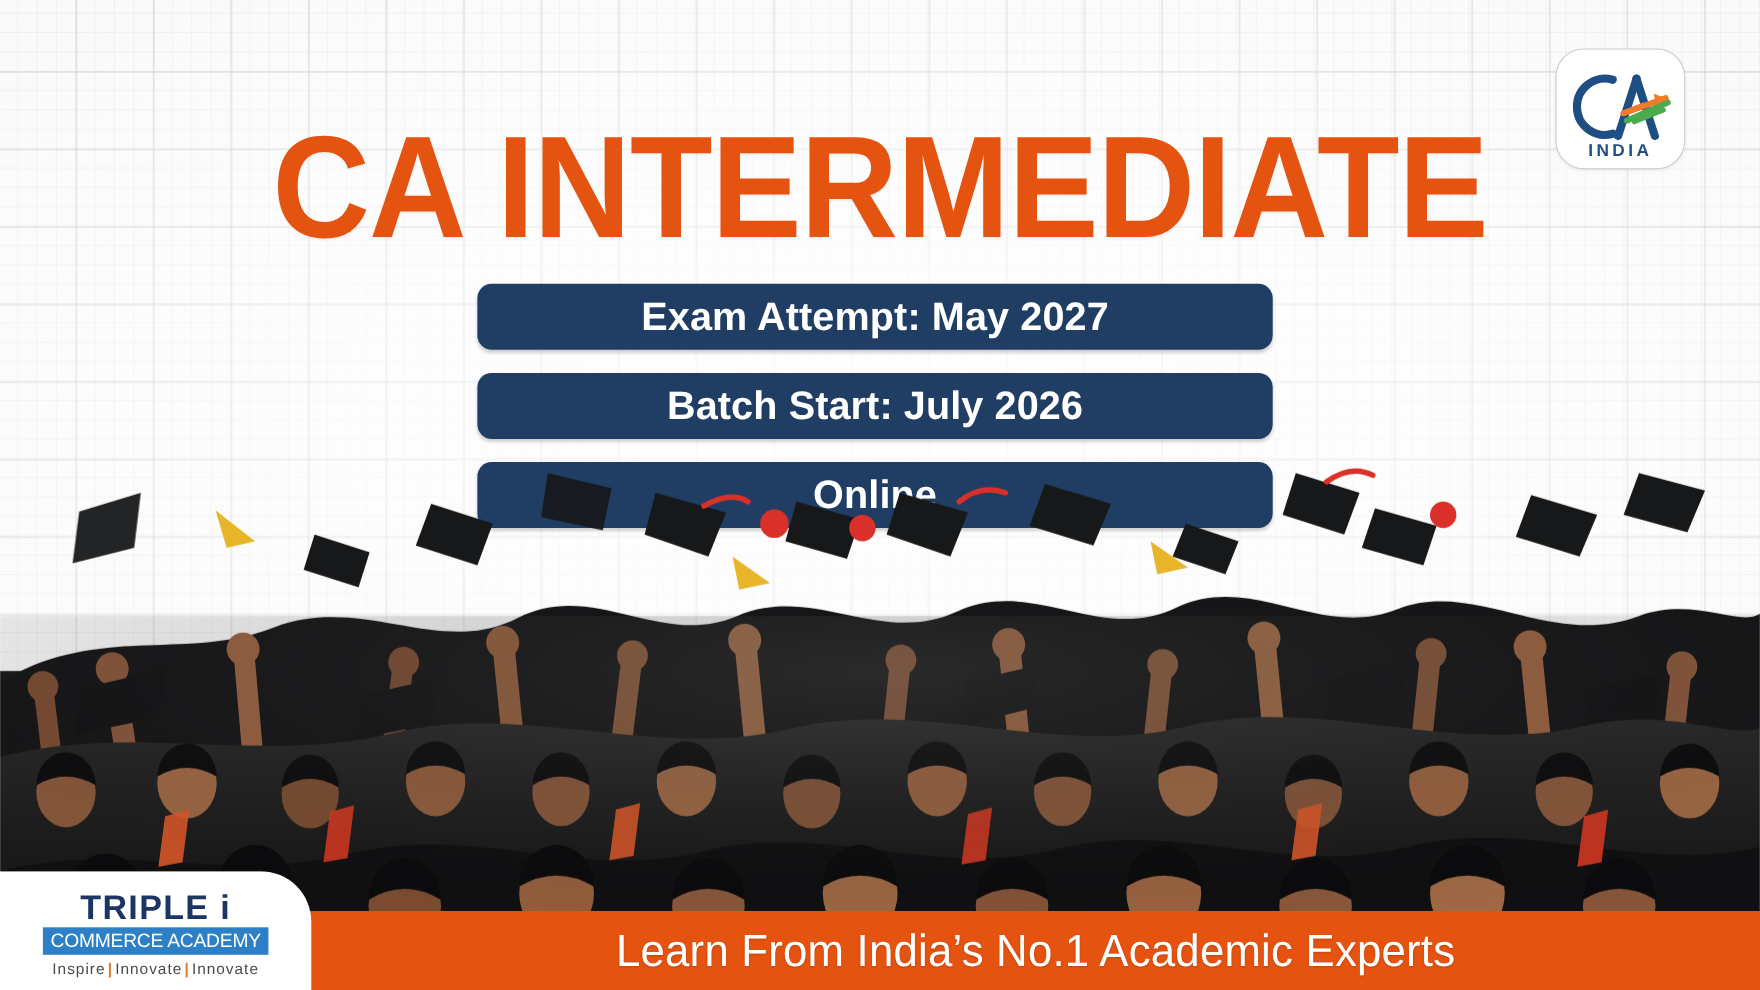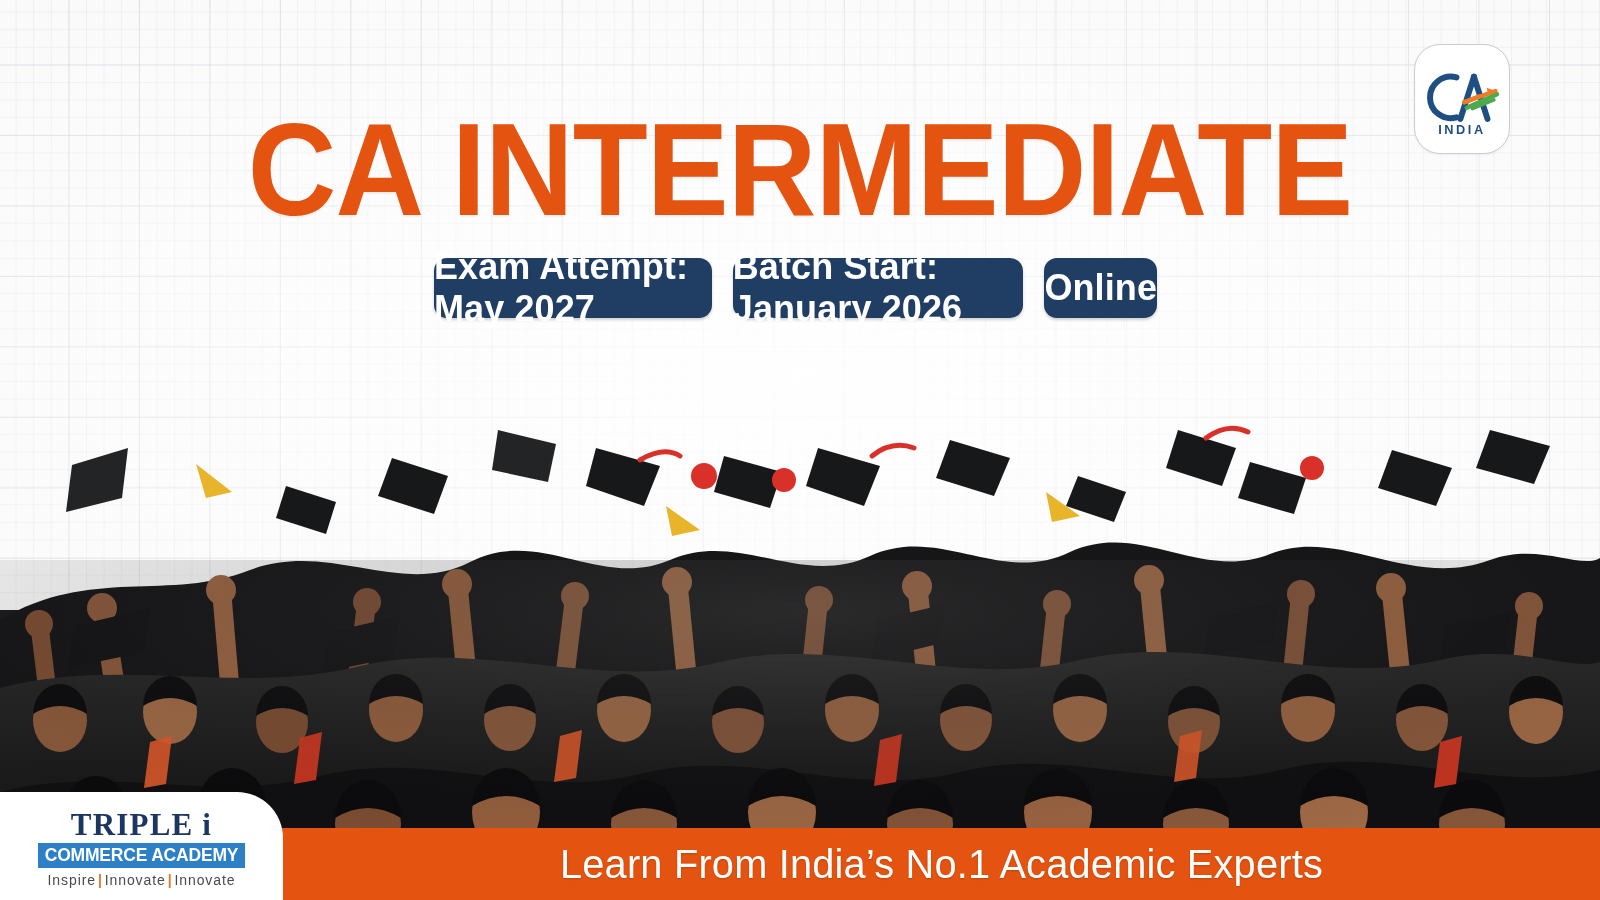--- a/index.html
+++ b/index.html
@@ -34,21 +34,21 @@
   #grid-vignette {
     position:absolute; inset:0;
     background:
       radial-gradient(ellipse 70% 55% at 50% 42%, rgba(255,255,255,.92) 0%, rgba(255,255,255,.45) 55%, rgba(255,255,255,0) 100%);
     pointer-events:none;
   }
 
   
   #ca-india-logo {
     position:absolute; left:1414px; top:44px;
-    width:96px; height:110px;
+    width:118px; height:110px;
     background:#ffffff;
     border:1.3px solid #c9ccd2;
     border-radius:26px;
     box-shadow:0 1px 3px rgba(0,0,0,.05);
   }
   #ca-india-logo svg { display:block; width:100%; height:100%; }
 
   
   #headline {
     position:absolute; left:0; top:104px; width:1600px;
@@ -61,21 +61,21 @@
     transform:scaleX(.93);
     transform-origin:50% 50%;
     white-space:nowrap;
     text-shadow:0 2px 2px rgba(0,0,0,.06);
   }
 
   
   #badge-stack {
     position:absolute; left:434px; top:258px;
     width:723px;
-    display:flex; flex-direction:row; gap:21px;
+    display:flex; flex-direction:column; gap:21px;
   }
   .badge {
     height:60px;
     background:#203e63;
     border-radius:13px;
     display:flex; align-items:center; justify-content:center;
     color:#ffffff;
     font-size:36px;
     font-weight:bold;
     letter-spacing:.1px;
@@ -120,28 +120,27 @@
     align-items:center; justify-content:center;
     padding-top:4px;
   }
   #triple-i-word {
     color:#1c3664;
     font-size:31px;
     font-weight:bold;
     letter-spacing:1.2px;
     line-height:1;
     white-space:nowrap;
-    font-family:Liberation Serif, serif;
   }
   #commerce-academy-bar {
     margin-top:3px;
     background:#2d80c6;
     color:#ffffff;
     font-size:17.5px;
-    font-weight:bold;
+    font-weight:normal;
     letter-spacing:-.2px;
     line-height:1;
     padding:3.5px 7px 4px 7px;
     white-space:nowrap;
   }
   #academy-tagline {
     margin-top:5px;
     color:#4a4a4a;
     font-size:14px;
     letter-spacing:.9px;
@@ -174,21 +173,21 @@
       <path d="M90 41 L104 46 L92 51 Z" fill="#ee7b28"></path>
 
       <text x="59" y="99" text-anchor="middle" font-family="Liberation Sans, sans-serif" font-size="16" font-weight="bold" letter-spacing="3.2" fill="#1f4f82">INDIA</text>
     </svg>
   </div>
 
   <h1 id="headline">CA INTERMEDIATE</h1>
 
   <div id="badge-stack">
     <div class="badge">Exam Attempt: May 2027</div>
-    <div class="badge">Batch Start: January 2026</div>
+    <div class="badge">Batch Start: July 2026</div>
     <div class="badge">Online</div>
   </div>
 
   <div id="crowd-photo">
     <svg viewBox="0 0 1600 480" xmlns="http://www.w3.org/2000/svg" preserveAspectRatio="none">
       <defs>
         <linearGradient id="fadeTop" x1="0" y1="0" x2="0" y2="1">
           <stop offset="0%" stop-color="#ffffff" stop-opacity="1"></stop>
           <stop offset="100%" stop-color="#ffffff" stop-opacity="0"></stop>
         </linearGradient>

